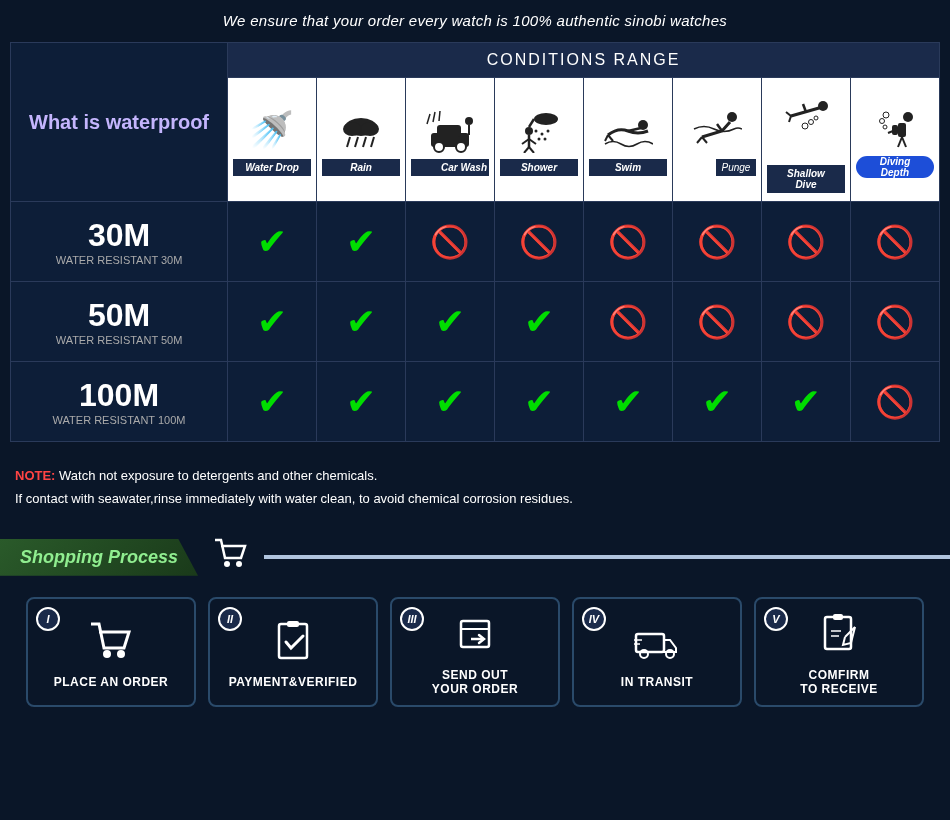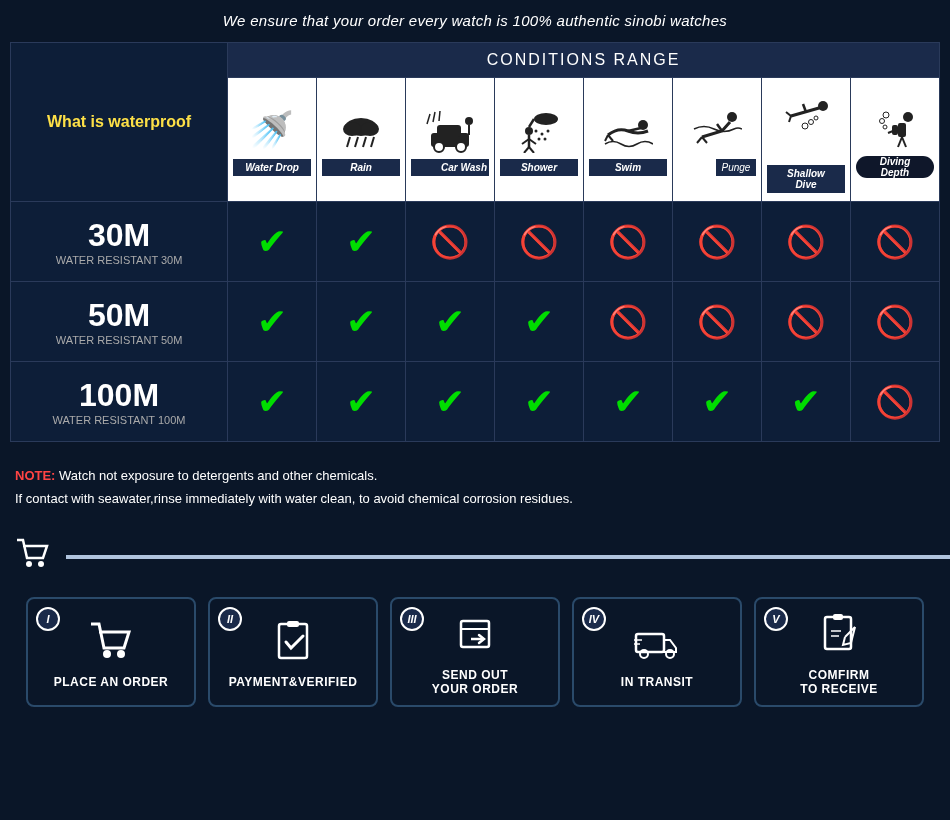--- a/index.html
+++ b/index.html
@@ -47,23 +47,23 @@
     }
 
     .wt-table td, .wt-table th {
       border: 1px solid #2a3a5a;
       text-align: center;
       vertical-align: middle;
     }
 
     .what-is-cell {
       background: #0d1e38;
-      font-size: 16px;
+      font-size: 20px;
       font-weight: bold;
-      color: #fde047;
+      color: #c4b5fd;
       width: 200px;
       padding: 20px 15px;
       text-align: left;
     }
 
     .icon-cell {
       background: white;
       padding: 8px 5px;
       width: 82px;
       height: 80px;
@@ -372,21 +372,21 @@
               <rect x="22" y="18" width="6" height="10" rx="2" fill="#222"></rect>
               <line x1="32" y1="30" x2="28" y2="40" stroke="#222" stroke-width="2"></line>
               <line x1="32" y1="30" x2="36" y2="40" stroke="#222" stroke-width="2"></line>
               <line x1="28" y1="22" x2="18" y2="26" stroke="#222" stroke-width="2"></line>
 
               <circle cx="15" cy="20" r="2" fill="none" stroke="#222" stroke-width="1"></circle>
               <circle cx="12" cy="14" r="2.5" fill="none" stroke="#222" stroke-width="1"></circle>
               <circle cx="16" cy="8" r="3" fill="none" stroke="#222" stroke-width="1"></circle>
             </svg>
           </div>
-          <div style="background:#0f172a;color:white;font-size:10px;font-style:italic;font-weight:bold;padding:0 2px;text-align:center;border-radius:12px;">Diving<br>Depth</div>
+          <div style="background:#1d4ed8;color:white;font-size:10px;font-style:italic;font-weight:bold;padding:0 2px;text-align:center;border-radius:12px;">Diving<br>Depth</div>
         </td>
       </tr>
     </thead>
     <tbody>
 
       <tr>
         <td class="row-label-cell">
           <span class="meter-big">30M</span>
           <span class="meter-small">WATER RESISTANT  30M</span>
         </td>
@@ -434,20 +434,21 @@
 </div>
 
 <div class="note-section">
   <p class="note-text">
     <span class="note-highlight">NOTE:</span><span> Watch not exposure to detergents and other chemicals.</span>
   </p>
   <p class="note-text">If contact with seawater,rinse immediately with water clean, to avoid chemical corrosion residues.</p>
 </div>
 
 <div class="shopping-process-header">
+  <div class="sp-label">Shopping Process</div>
   <div class="sp-cart-icon">
     <svg width="36" height="32" viewBox="0 0 36 32">
       <path d="M 2 2 L 8 2 L 12 20 L 28 20 L 32 8 L 8 8" stroke="white" stroke-width="2.5" fill="none"></path>
       <circle cx="14" cy="26" r="3" fill="white"></circle>
       <circle cx="26" cy="26" r="3" fill="white"></circle>
     </svg>
   </div>
   <div class="sp-line"></div>
 </div>
 

